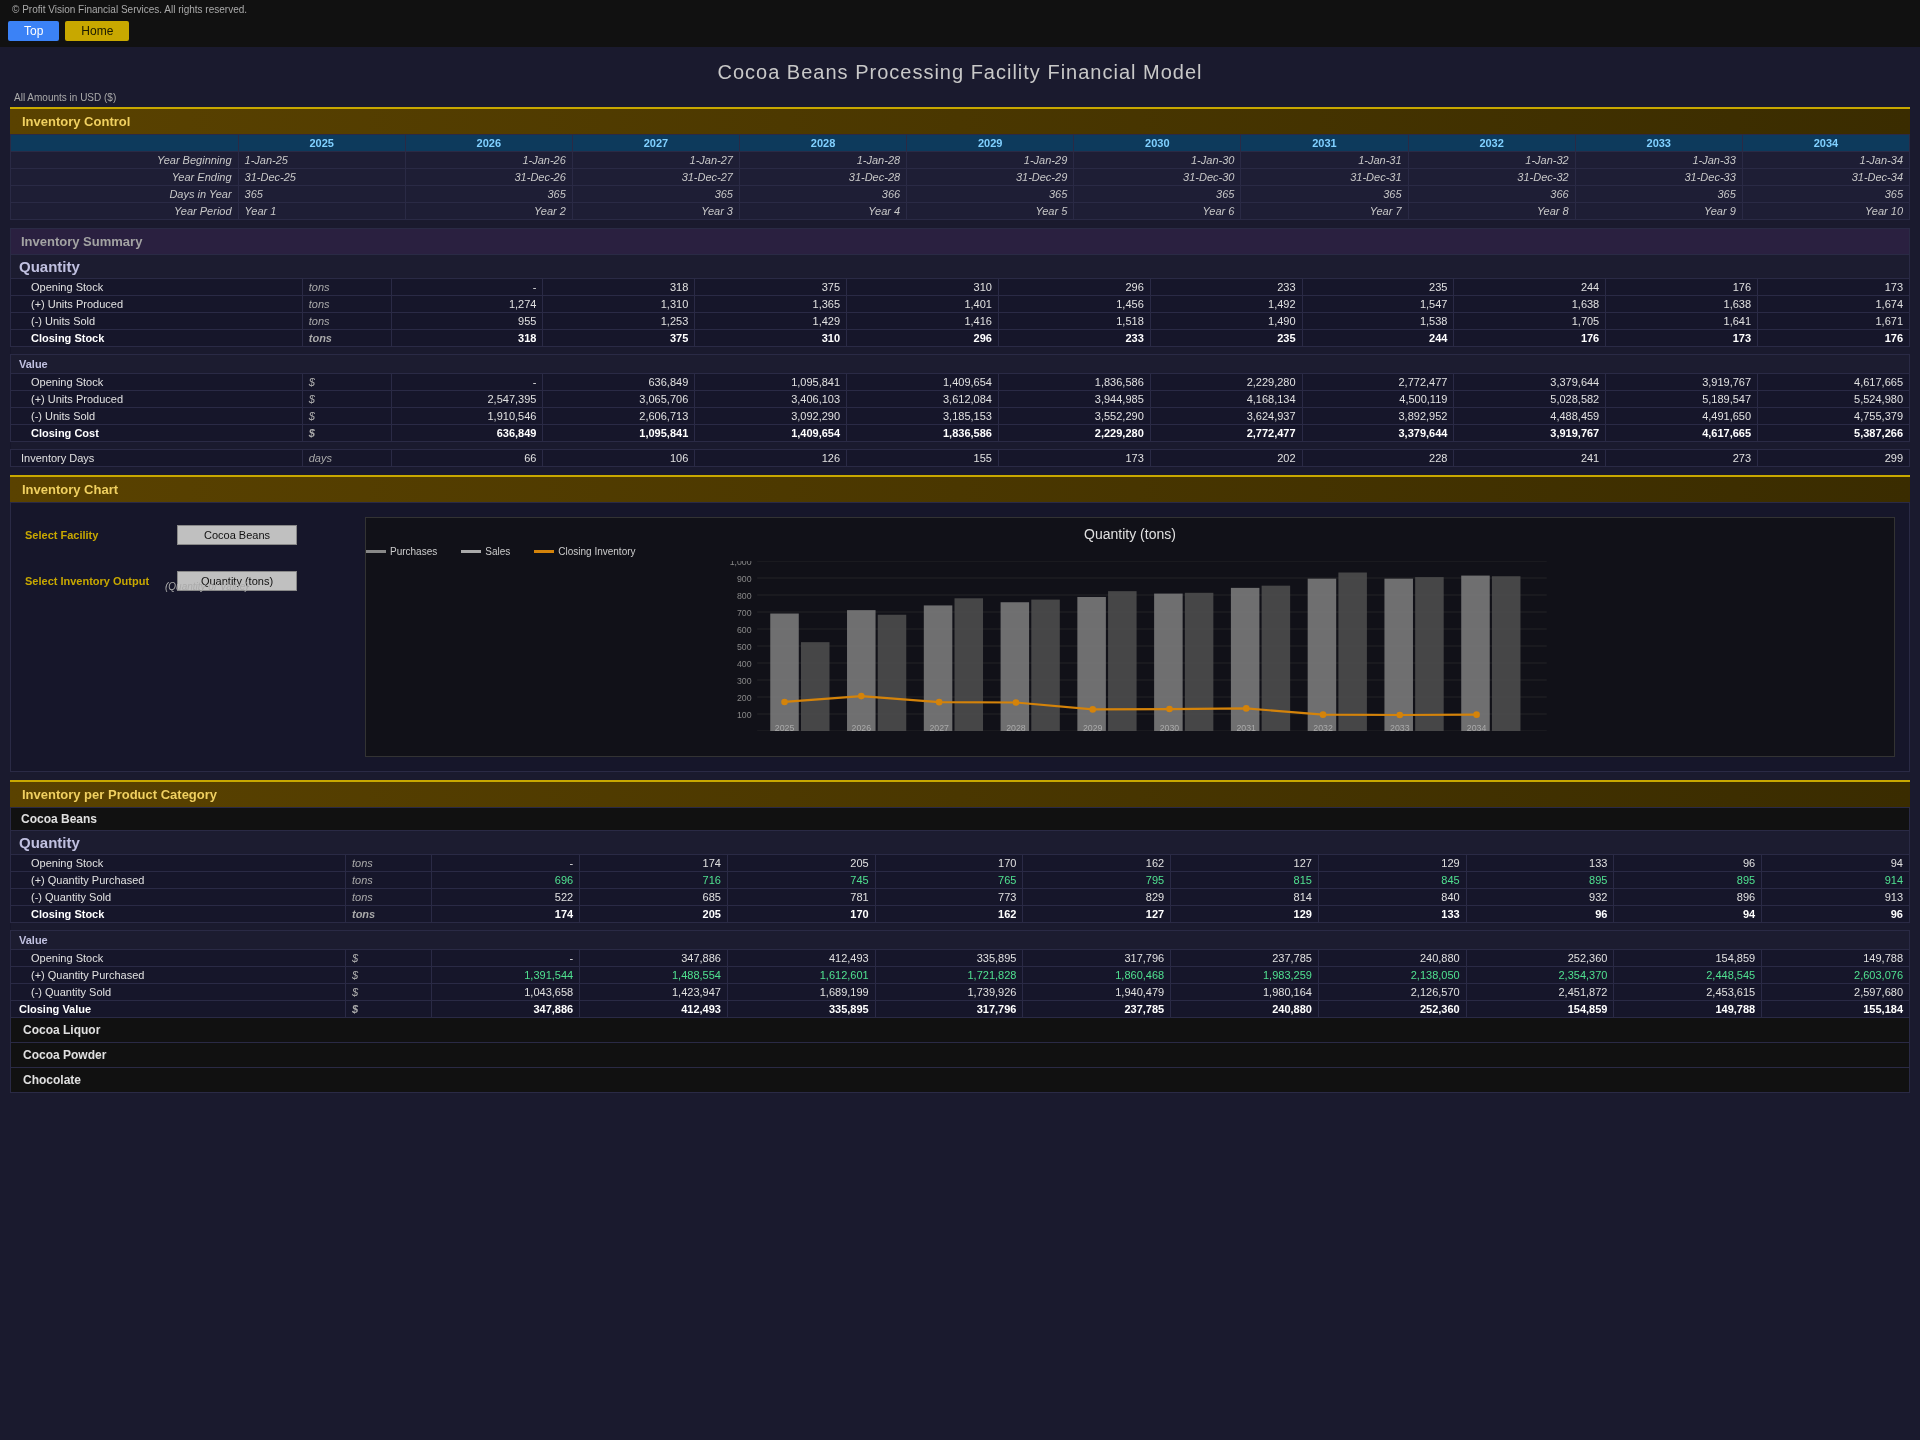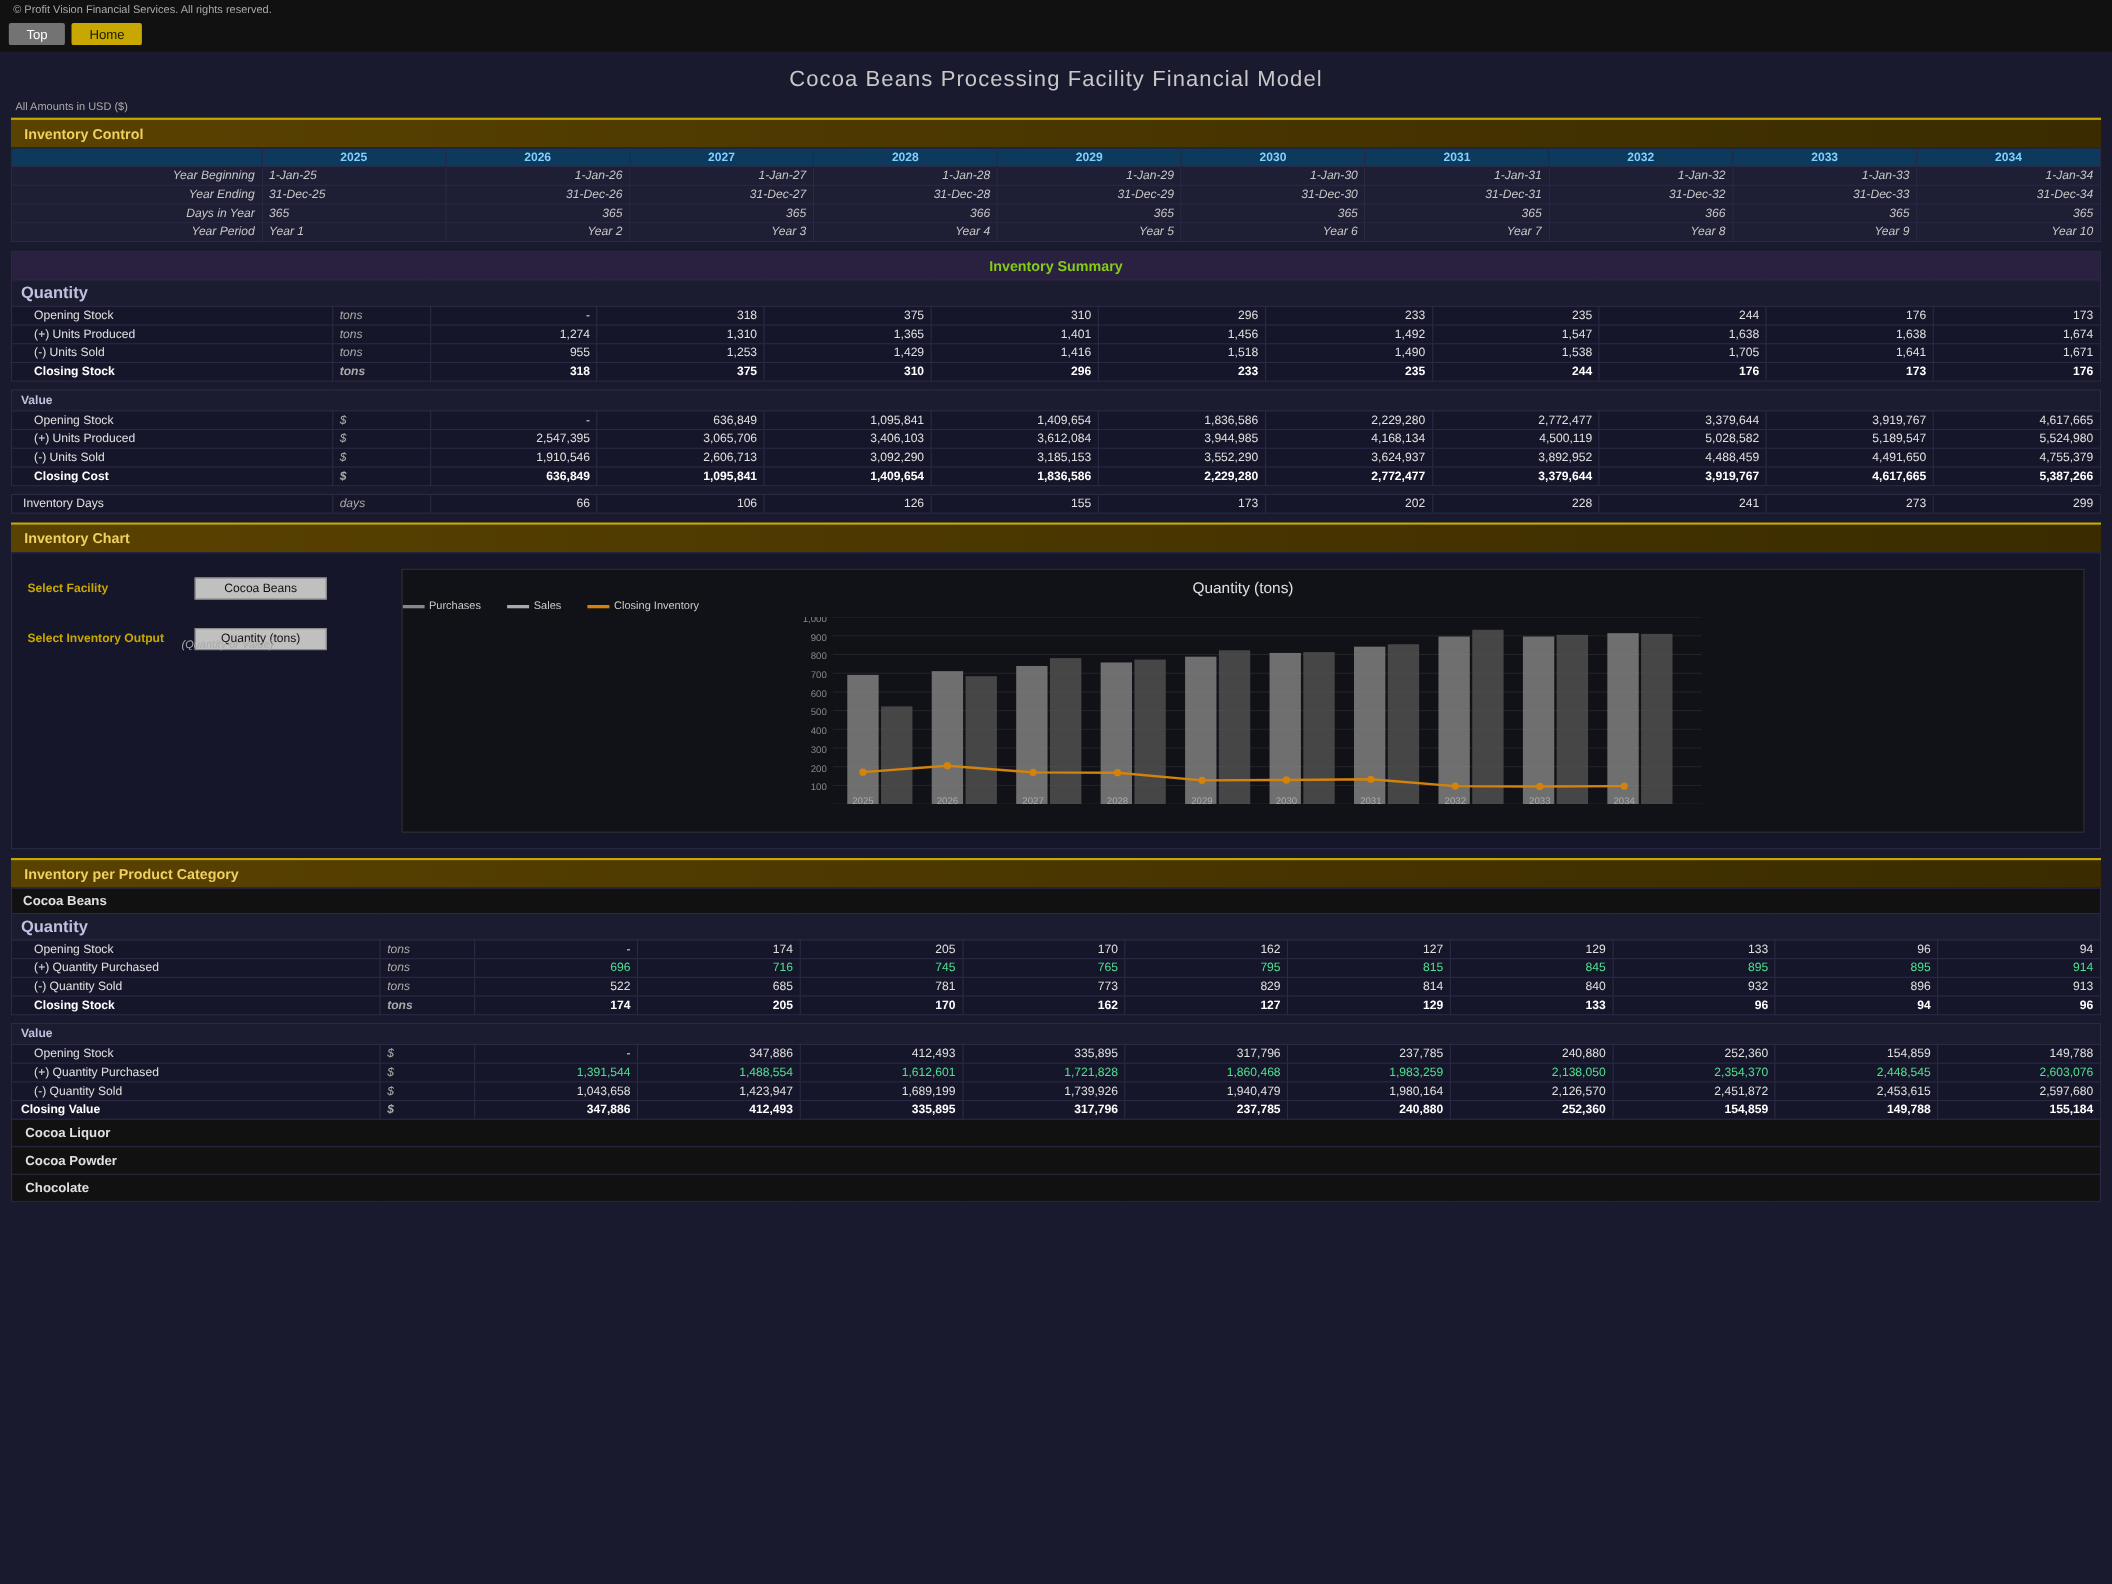--- a/index.html
+++ b/index.html
@@ -17,21 +17,21 @@
       align-items: center;
       gap: 6px;
       text-align: right;
     }
     .copyright {
       color: #aaa;
       font-size: 10px;
       margin-left: 4px;
     }
     .btn-top {
-      background: #737373;
+      background: #3b82f6;
       color: white;
       border: none;
       padding: 0 16px;
       font-size: 12px;
       cursor: pointer;
       border-radius: 2px;
     }
     .btn-home {
       background: #c8a800;
       color: #1a1a00;
@@ -326,21 +326,21 @@
           <td>Year 10</td>
       </tr>
     </tbody>
   </table>
 </div>
 
 <div class="section">
   <table class="data-table">
     <tbody>
       <tr>
-        <td colspan="12" style="background:#2a2040;color:#84cc16;font-weight:bold;font-size:13px;padding:5px 10px;text-align:center;">
+        <td colspan="12" style="background:#2a2040;color:#a3a3a3;font-weight:bold;font-size:13px;padding:5px 10px;text-align:left;">
           <span>Inventory Summary</span>
         </td>
       </tr>
 
       <tr class="subsection-qty">
         <td colspan="12">Quantity</td>
       </tr>
       <tr>
         <td style="padding-left:20px;">Opening Stock</td>
         <td style="font-style:italic;color:#aaa;">tons</td>

